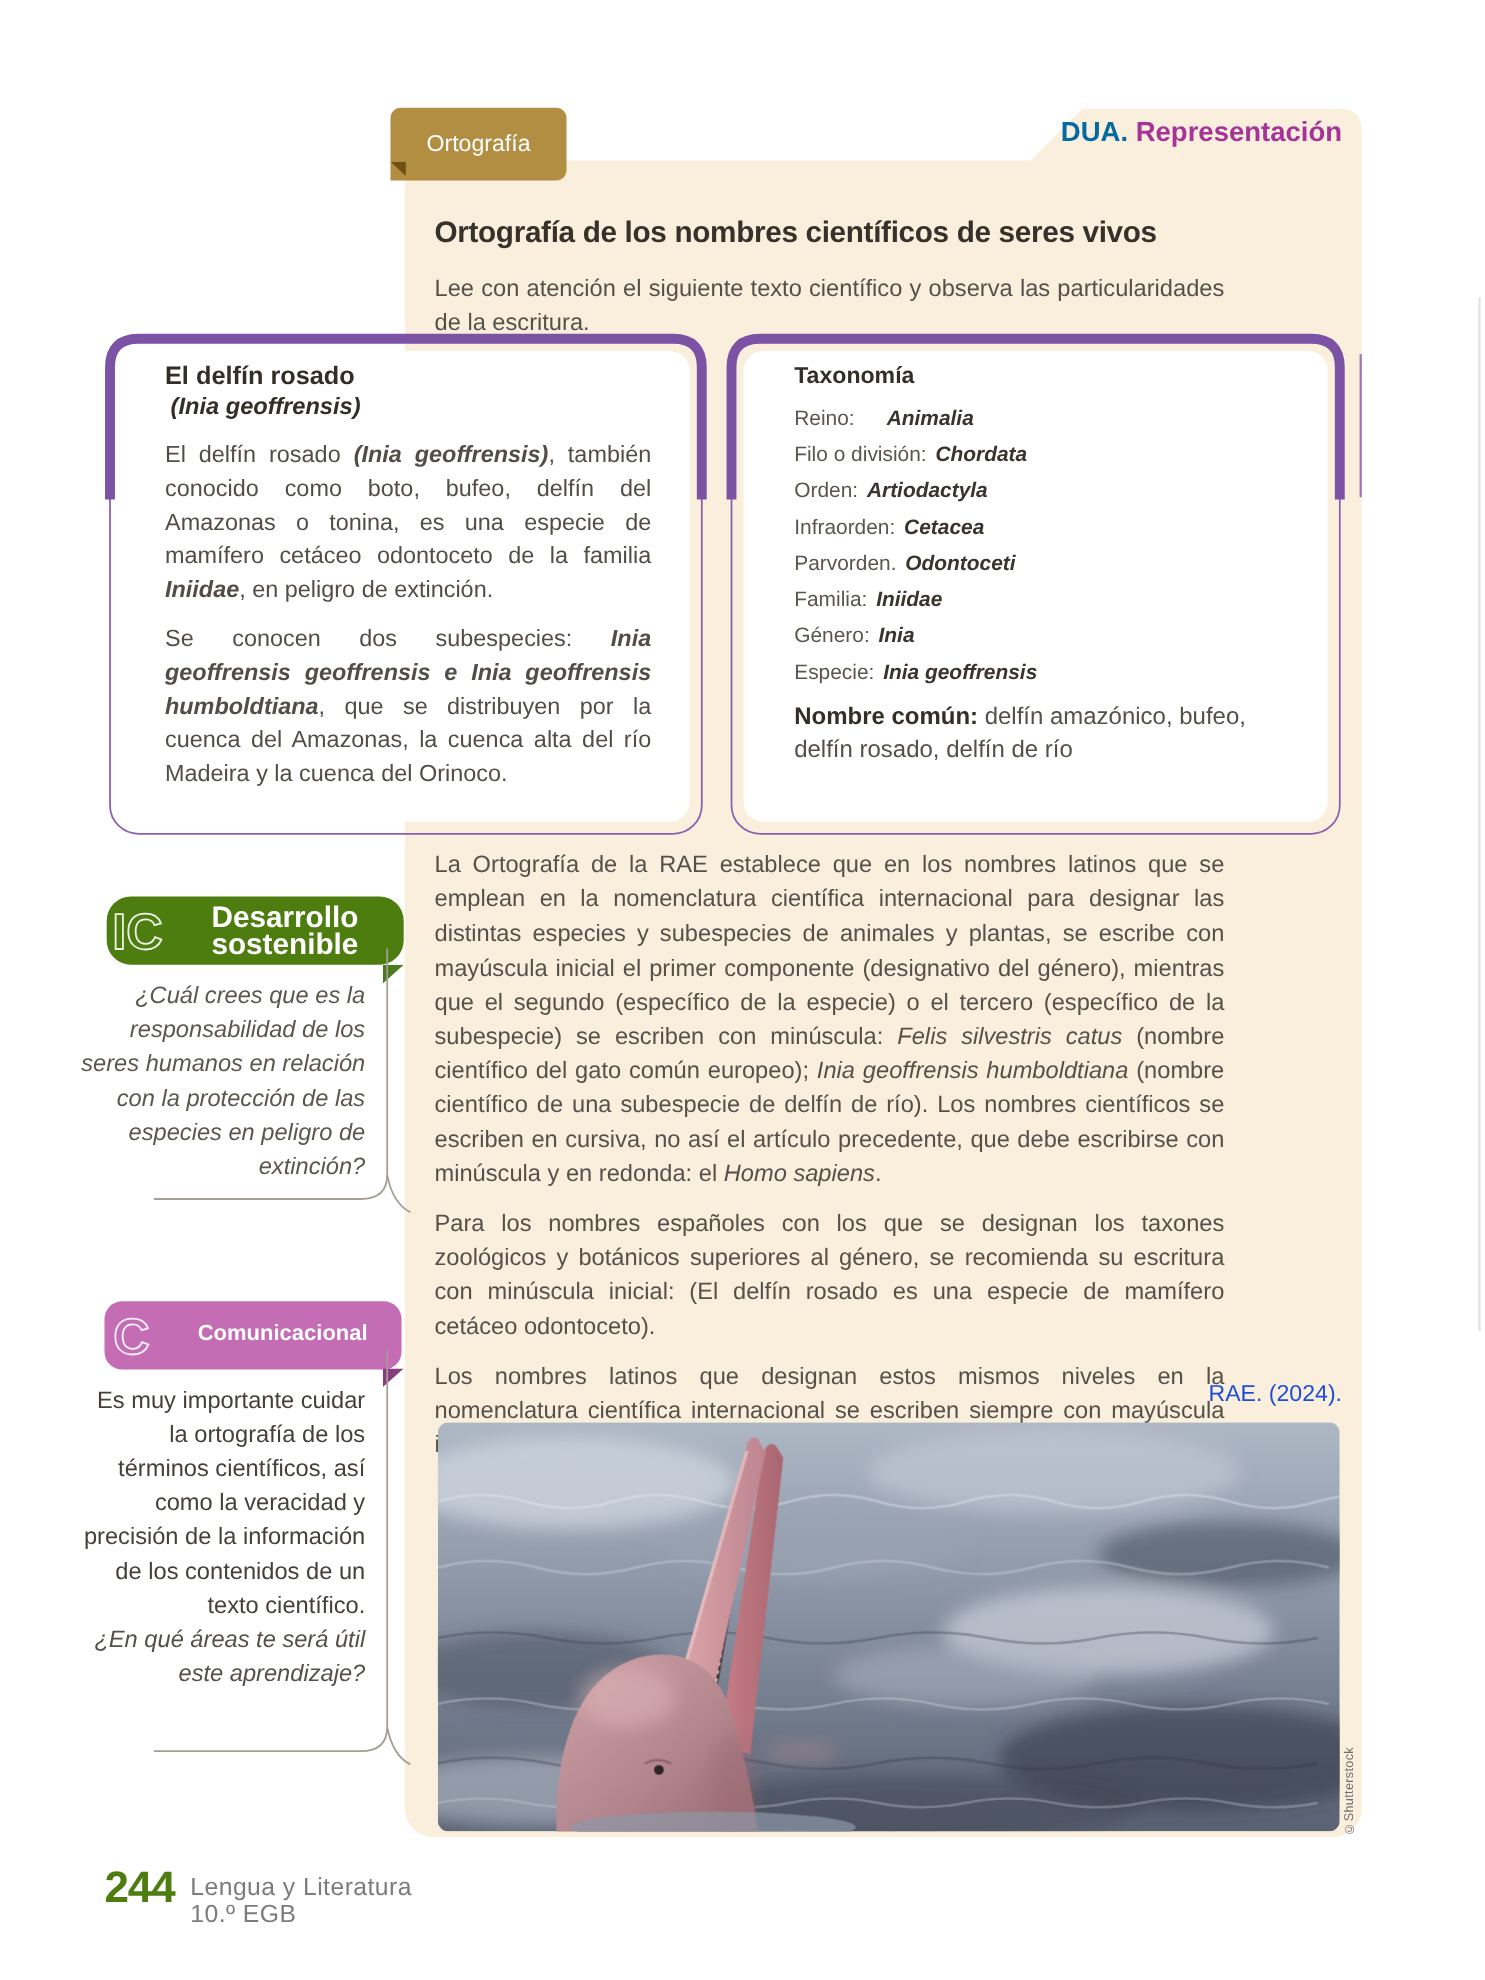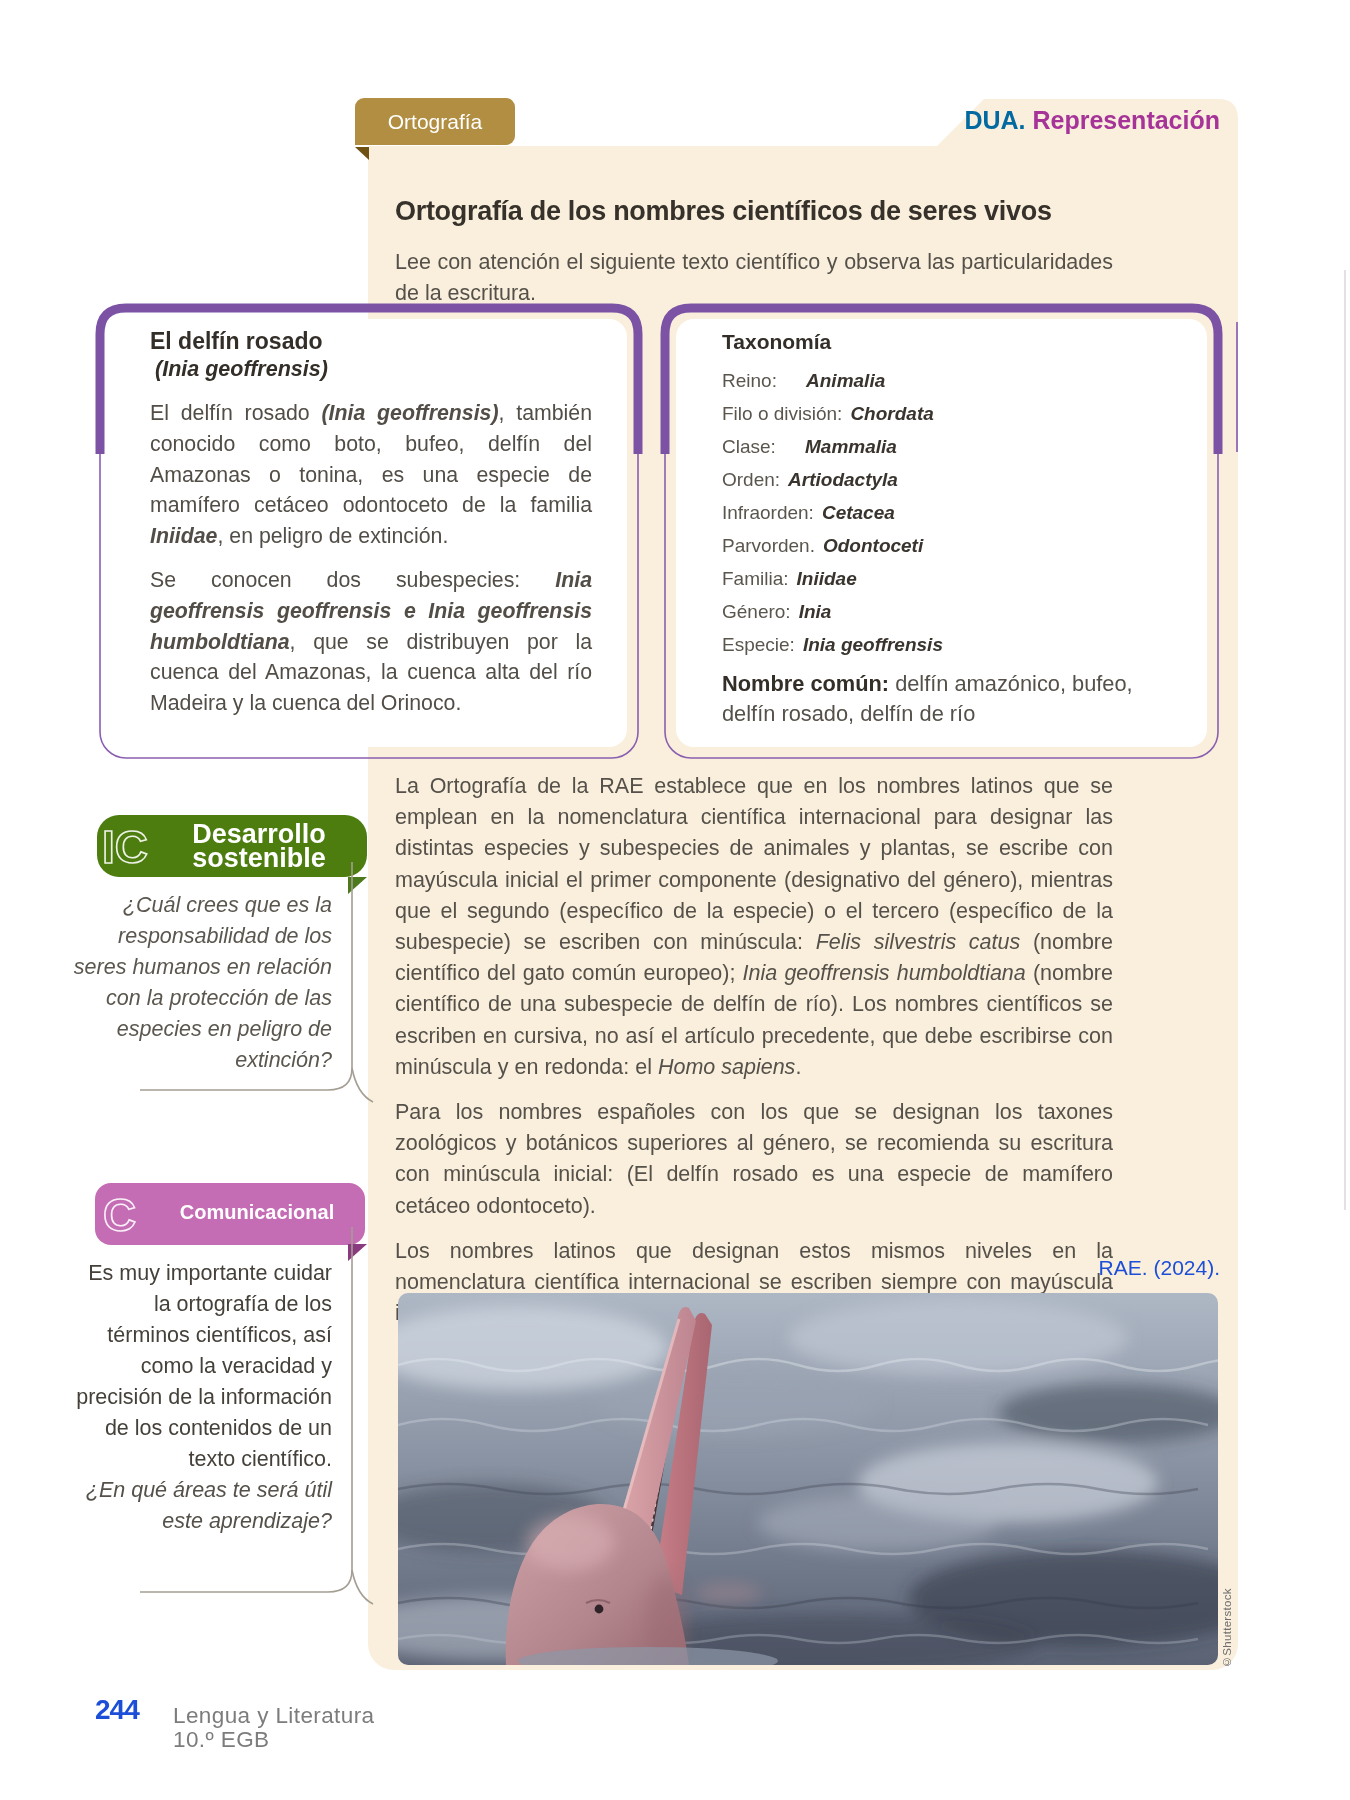--- a/index.html
+++ b/index.html
@@ -8,21 +8,21 @@
   .abs{position:absolute;}
   .it{font-style:italic}.bdit{font-weight:700;font-style:italic}
 
   
   .panel{left:368px;top:146px;width:870px;height:1524px;background:#F9EFDC;
          border-radius:2px 0 26px 26px;}
   .dua-tab{left:900px;top:99px;width:338px;height:48px;}
   .dua-text{position:absolute;right:18px;top:7px;font-size:25px;font-weight:700;white-space:nowrap;}
   .dua-red{color:#0369a1;} .dua-mag{color:#A63397;}
 
-  .orto-badge{left:355px;top:98px;width:160px;height:47px;background:#B18E41;
+  .orto-badge{left:355px;top:98px;width:160px;height:66px;background:#B18E41;
       border-radius:9px 9px 9px 0;display:flex;align-items:center;justify-content:center;
       color:#fff;font-size:21px;}
   .orto-fold{left:355px;top:147px;}
 
   .page-title{left:395px;top:196px;width:740px;font-size:27px;font-weight:700;
       color:#36312a;letter-spacing:-0.3px;}
   .intro{left:395px;top:247px;width:718px;font-size:21.5px;line-height:31px;
       text-align:justify;color:#55514a;}
 
   
@@ -65,21 +65,21 @@
   .comm-text{font-size:21.5px;line-height:31px;color:#45413a;margin:0;}
   .comm-q{font-size:21.5px;line-height:31px;font-style:italic;color:#55514a;margin:0;}
   .bubble{fill:none;stroke:#a49e93;stroke-width:1.6px;}
 
   
   .photo{left:398px;top:1293px;width:820px;height:372px;border-radius:10px;overflow:hidden;}
   .credit{left:1221px;top:1564px;height:104px;writing-mode:vertical-rl;
       transform:rotate(180deg);font-size:11.5px;color:#6e6e6e;letter-spacing:.3px;}
 
   
-  .foot-num{left:95px;top:1694px;font-size:28px;font-weight:700;color:#1d4ed8;letter-spacing:-1px;}
+  .foot-num{left:95px;top:1694px;font-size:40px;font-weight:700;color:#4d7c0f;letter-spacing:-1px;}
   .foot-sub{left:173px;top:1703px;font-size:22.5px;color:#7c7c7c;letter-spacing:.4px;}
   .foot-grade{left:173px;top:1727px;font-size:22.5px;color:#7c7c7c;letter-spacing:.4px;}
   .page-edge{left:1344px;top:270px;width:2px;height:940px;background:#e2e2e2;}
 </style>
 </head>
 <body>
 
 <div class="abs panel"></div>
 
 <div class="abs dua-tab">
@@ -117,21 +117,20 @@
 <svg class="abs box-svg" style="left:657px;top:298px" width="596" height="470">
   <rect x="8" y="10" width="553" height="450" rx="26" fill="none" stroke="#8A5FB0" stroke-width="1.6"></rect>
   <rect x="19" y="21" width="531" height="428" rx="18" fill="#ffffff"></rect>
   <path d="M8,156 L8,36 Q8,10 34,10 L535,10 Q561,10 561,36 L561,156" fill="none" stroke="#7C52A5" stroke-width="9"></path>
 </svg>
 <div class="abs echo-line"></div>
 <div class="abs box2-content">
   <div class="tax-h">Taxonomía</div>
   <div class="tax-row"><span class="tax-label">Reino:&nbsp;&nbsp;&nbsp;&nbsp;</span><span class="tax-value">Animalia</span></div>
   <div class="tax-row"><span class="tax-label">Filo o división:</span><span class="tax-value">Chordata</span></div>
-  <div class="tax-row"><span class="tax-label">Clase:&nbsp;&nbsp;&nbsp;&nbsp;</span><span class="tax-value">Mammalia</span></div>
   <div class="tax-row"><span class="tax-label">Orden:</span><span class="tax-value">Artiodactyla</span></div>
   <div class="tax-row"><span class="tax-label">Infraorden:</span><span class="tax-value">Cetacea</span></div>
   <div class="tax-row"><span class="tax-label">Parvorden.</span><span class="tax-value">Odontoceti</span></div>
   <div class="tax-row"><span class="tax-label">Familia:</span><span class="tax-value">Iniidae</span></div>
   <div class="tax-row"><span class="tax-label">Género:</span><span class="tax-value">Inia</span></div>
   <div class="tax-row"><span class="tax-label">Especie:</span><span class="tax-value">Inia geoffrensis</span></div>
   <div class="tax-common">
     <span class="lbl">Nombre común:</span><span>delfín amazónico, bufeo, delfín rosado, delfín de río</span>
   </div>
 </div>

